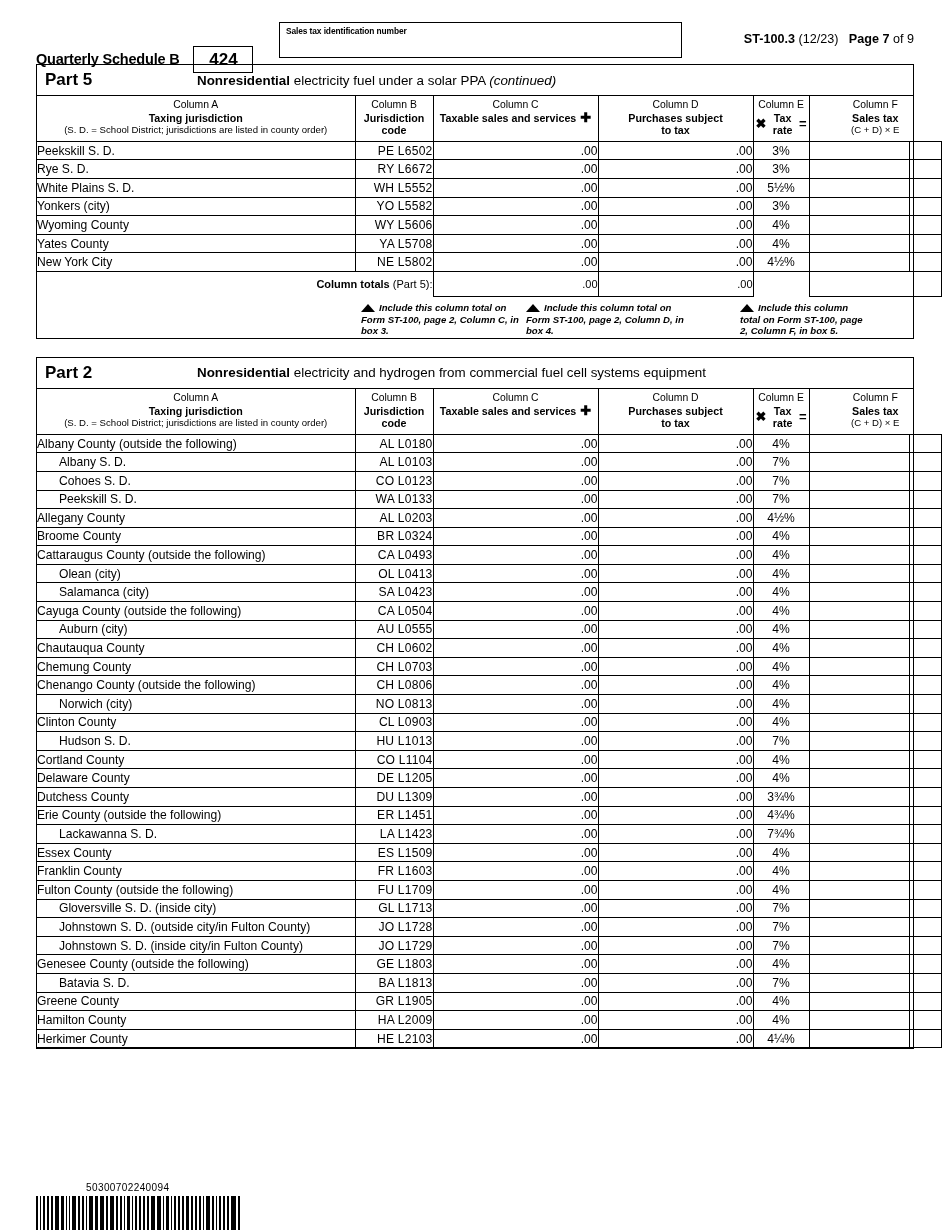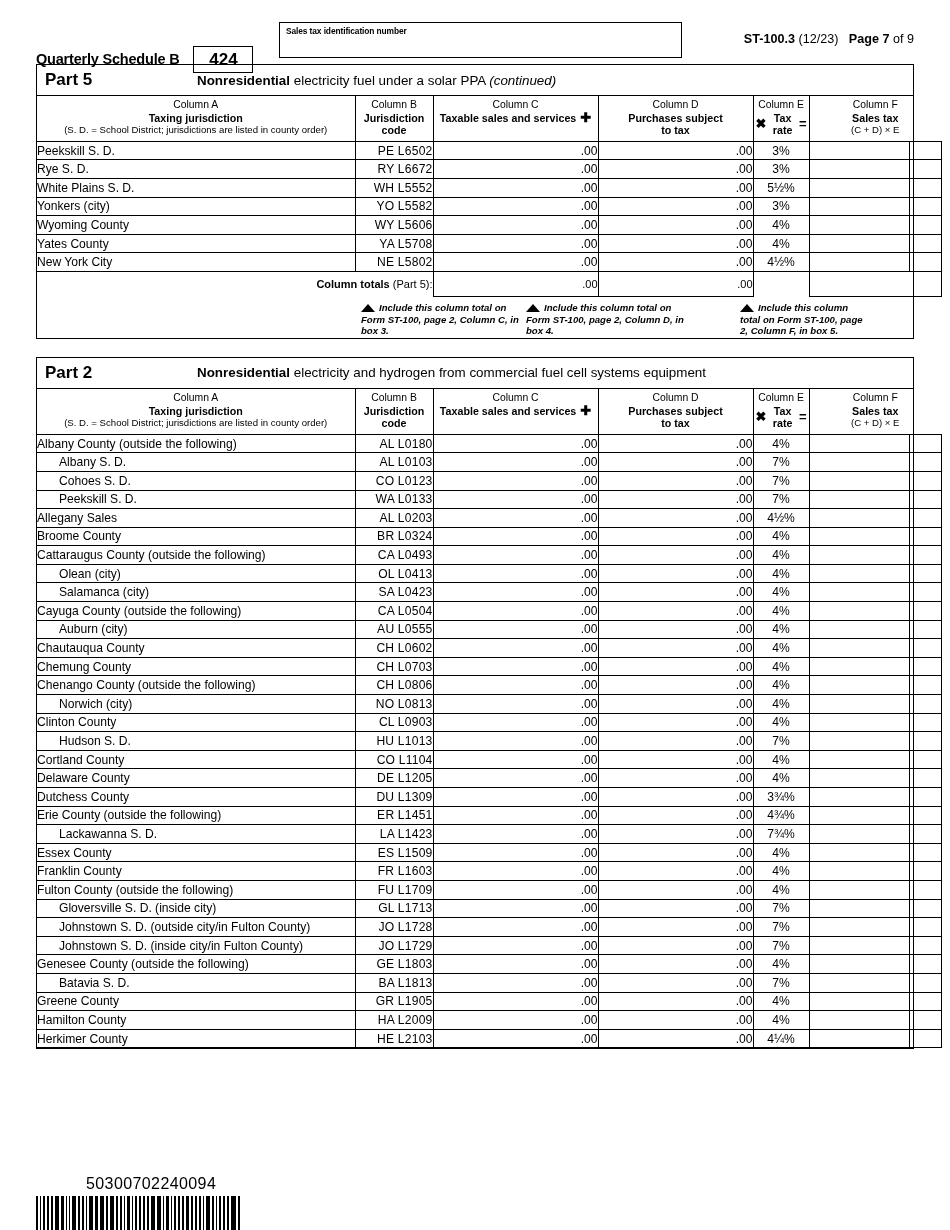--- a/index.html
+++ b/index.html
@@ -167,21 +167,21 @@
     vertical-align: -1px;
     margin-right: 4px;
   }
 
   
   .footer {
     position: absolute;
     left: 36px; bottom: 16px;
   }
   .bc-num {
-    font-size: 16px;
+    font-size: 10px;
     margin-left: 50px;
     margin-bottom: 3px;
     letter-spacing: 0.4px;
   }
   .barcode { height: 40px; display: flex; align-items: flex-end; }
   .barcode i { display: block; background: #000; height: 40px; margin-right: 2px; }
 </style>
 </head>
 <body>
 
@@ -452,21 +452,21 @@
           <tr class="datarow">
             <td class="jur first ind">Peekskill S. D.</td>
             <td class="code">WA  L0133</td>
             <td class="amt">.00</td>
             <td class="amt">.00</td>
             <td class="rate">7%</td>
             <td class="blank"></td>
             <td class="pad"></td>
           </tr>
           <tr class="datarow">
-            <td class="jur first">Allegany Sales</td>
+            <td class="jur first">Allegany County</td>
             <td class="code">AL  L0203</td>
             <td class="amt">.00</td>
             <td class="amt">.00</td>
             <td class="rate">4½%</td>
             <td class="blank"></td>
             <td class="pad"></td>
           </tr>
           <tr class="datarow">
             <td class="jur first">Broome County</td>
             <td class="code">BR  L0324</td>

